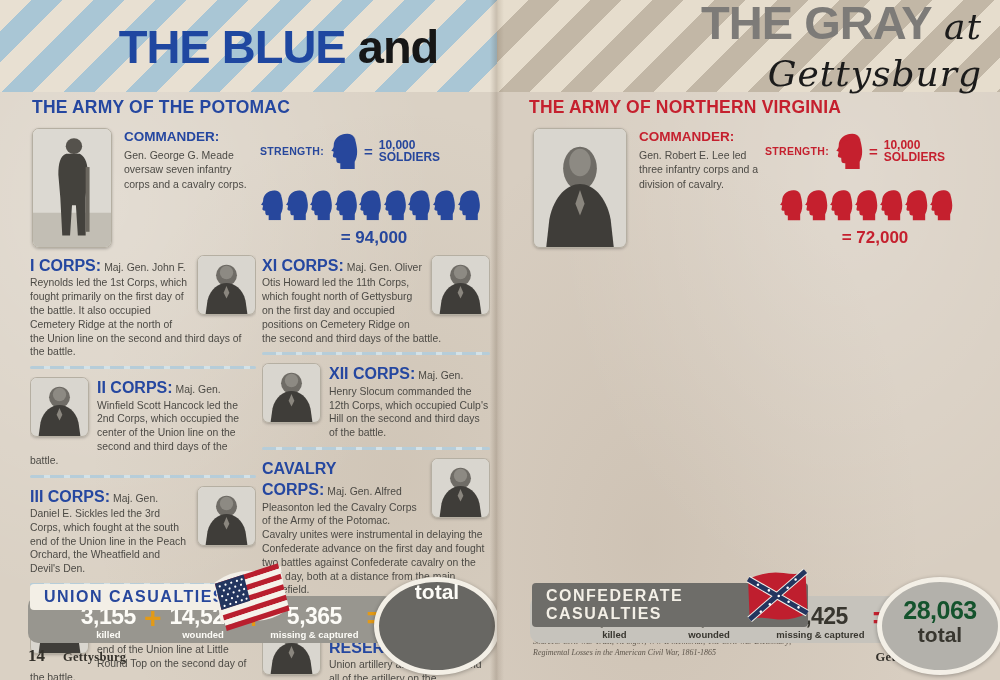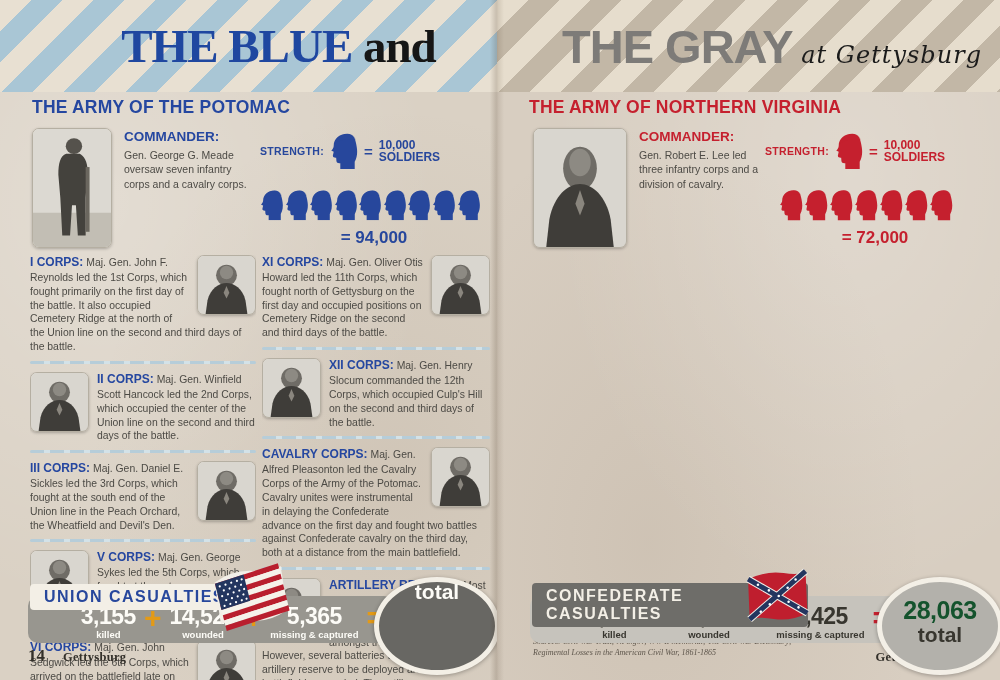--- a/index.html
+++ b/index.html
@@ -15,27 +15,27 @@
      radial-gradient(ellipse at 30% 80%,rgba(120,95,70,.10),transparent 55%),
      #d8cec1;}
   #gutter{position:absolute;left:490px;top:0;width:14px;height:680px;z-index:40;
      background:linear-gradient(90deg,rgba(60,40,20,0) 0%,rgba(60,40,20,.18) 45%,rgba(60,40,20,.10) 60%,rgba(60,40,20,0) 100%);}
 
   
   .band{position:absolute;top:0;left:0;right:0;height:92px;display:flex;align-items:center;}
   #page-left .band{background:repeating-linear-gradient(135deg,#e8e0d2 0 22px,#a9c6d5 22px 44px);}
   #page-right .band{background:repeating-linear-gradient(135deg,#e6ddcd 0 22px,#c2b7a6 22px 44px);}
   .title{width:100%;font-weight:bold;font-size:47px;letter-spacing:-1px;line-height:1;}
-  #page-left .title{text-align:center;padding-left:60px;font-family:Liberation Serif, serif;}
+  #page-left .title{text-align:center;padding-left:60px;}
   #page-right .title{text-align:right;padding-right:18px;}
   .t-blue{color:#1f47a0;}
   .t-black{color:#161616;}
   .t-gray{color:#7d7b78;}
   .t-script{font-family:"DejaVu Serif",serif;font-style:italic;font-weight:normal;
-            font-size:24px;color:#1b1b1b;letter-spacing:1px;}
+            font-size:36px;color:#1b1b1b;letter-spacing:1px;}
 
   .section-title{position:absolute;top:97px;left:32px;font-weight:bold;font-size:17.5px;letter-spacing:.2px;}
   #page-left .section-title{color:#2547a0;}
   #page-right .section-title{color:#c5202e;}
 
   
   .commander{position:absolute;top:128px;left:32px;display:flex;gap:12px;width:230px;}
   .cmd-text{font-size:10.5px;line-height:1.35;color:#4c4a45;width:130px;}
   .cmd-label{font-weight:bold;font-size:13.5px;margin-bottom:2px;}
   #page-left .cmd-label{color:#2547a0;}
@@ -63,21 +63,21 @@
   .heads.blue svg{fill:#27479c;} .heads.red svg{fill:#c5202e;}
   .unit-head{width:28px;height:38px;}
   .unit-head.blue{fill:#27479c;} .unit-head.red{fill:#c5202e;}
   .str-total{font-weight:bold;font-size:17px;text-align:center;margin-top:4px;}
 
   
   .col{position:absolute;font-size:10.4px;line-height:1.33;color:#4c4a45;}
   #col-l1{left:30px;top:255px;width:226px;}
   #col-l2{left:262px;top:255px;width:228px;}
   .corps{overflow:hidden;margin-bottom:6px;}
-  .corps .label{font-weight:bold;font-size:12px;margin-right:3px;text-align:center;}
+  .corps .label{font-weight:bold;font-size:16px;margin-right:3px;text-align:center;}
   #page-left .corps .label{color:#2547a0;}
   .pframe{width:57px;height:58px;}
   .pframe.fr{float:right;margin:0 0 4px 8px;}
   .pframe.fl{float:left;margin:0 8px 4px 0;}
   .rule{height:3px;margin:7px 0 8px 0;border-radius:2px;}
   .rule.blue{background:repeating-linear-gradient(90deg,#b6cdd9 0 14px,#d3e2e8 14px 20px);}
 
   
   .cas-chip{position:absolute;z-index:6;border-radius:4px;font-weight:bold;font-size:16px;
             letter-spacing:1.5px;padding:4px 14px 4px 14px;}

